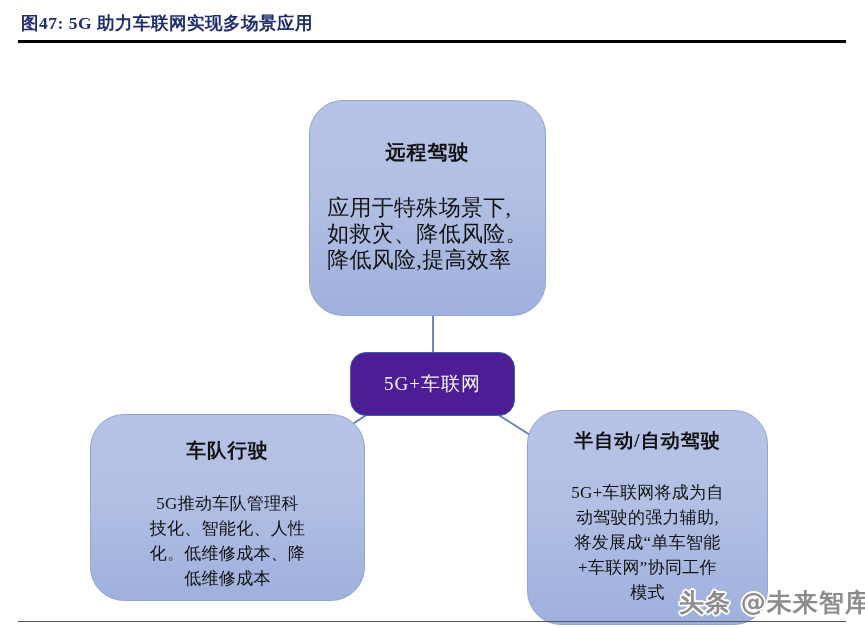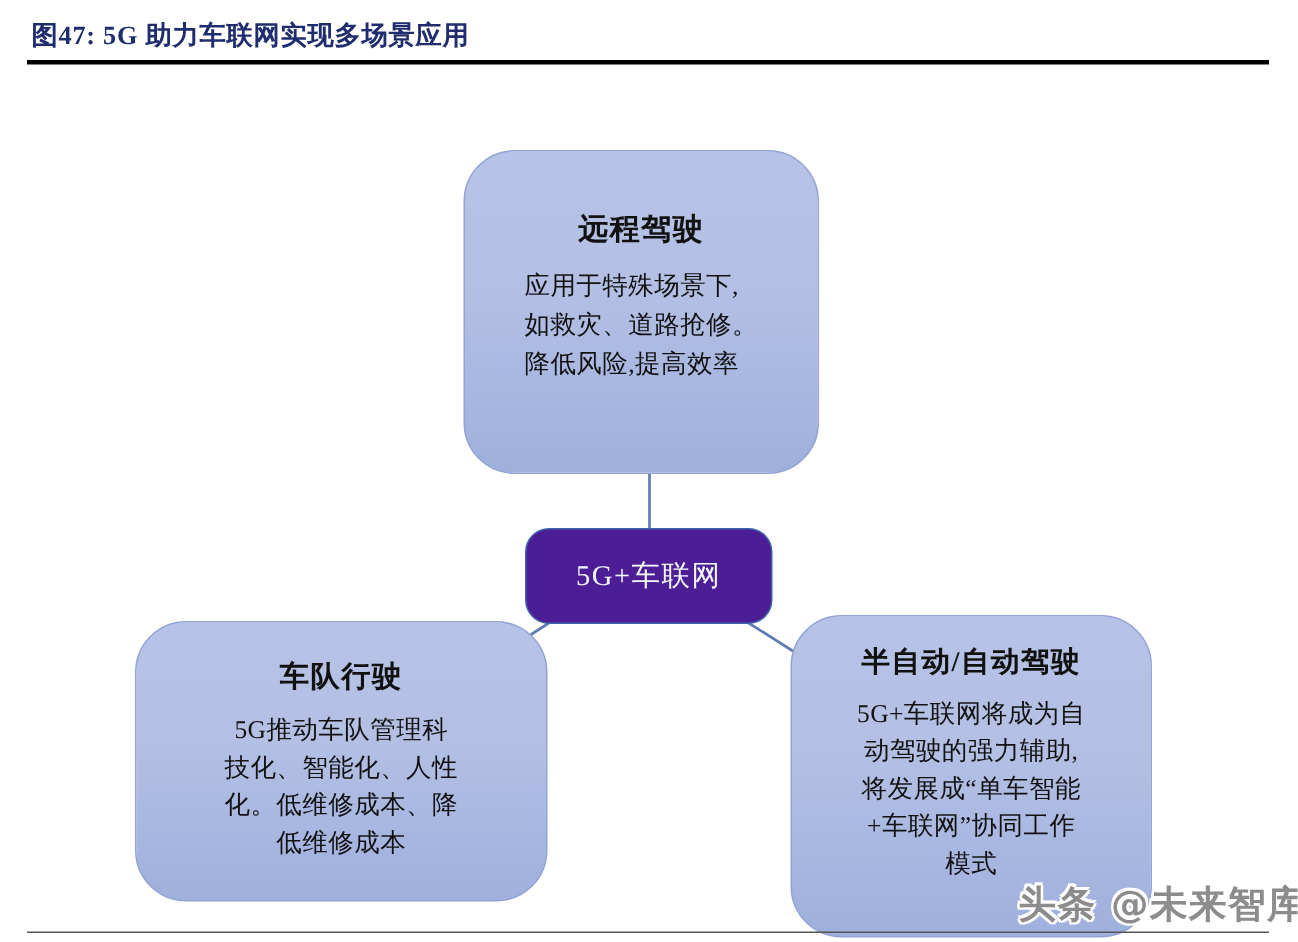--- a/index.html
+++ b/index.html
@@ -63,20 +63,21 @@
 
   
   .node {
     position: absolute;
     box-sizing: border-box;
     display: flex;
     flex-direction: column;
     align-items: center;
     text-align: center;
     border-radius: 34px;
+    gap: 17px;
   }
 
   .node.outer {
     background: linear-gradient(to bottom, #b6c3e6 0%, #b3c0e4 42%, #9fb0dd 100%);
     border: 1px solid #93a4d4;
     color: #111111;
   }
 
   .node.center {
     background: #4c1d95;
@@ -103,21 +104,21 @@
 
   
   #node-top {
     left: 309px;
     top: 100px;
     width: 237px;
     height: 216px;
     padding-top: 38px;
   }
   #node-top .node-heading { font-size: 20px; margin-bottom: 12px; }
-  #node-top .node-body { font-size: 17px; line-height: 26px; text-align: left; }
+  #node-top .node-body { font-size: 22px; line-height: 26px; text-align: left; }
 
   #node-center {
     left: 350px;
     top: 352px;
     width: 165px;
     height: 64px;
   }
   #node-center .center-label {
     font-family: "Liberation Serif", "DejaVu Serif", serif;
     font-size: 19px;
@@ -183,21 +184,21 @@
 
     <line x1="368" y1="414" x2="317" y2="447" stroke="#5e7bb5" stroke-width="1.8"></line>
 
     <line x1="497" y1="414" x2="549" y2="447" stroke="#5e7bb5" stroke-width="1.8"></line>
   </svg>
 
   <div class="node outer" id="node-top">
     <div class="node-heading">远程驾驶</div>
     <div class="node-body">
       <div>应用于特殊场景下,</div>
-      <div>如救灾、道路抢修。</div>
+      <div>如救灾、降低风险。</div>
       <div>降低风险,提高效率</div>
     </div>
   </div>
 
   <div class="node center" id="node-center">
     <div class="center-label">5G+车联网</div>
   </div>
 
   <div class="node outer" id="node-left">
     <div class="node-heading">车队行驶</div>

